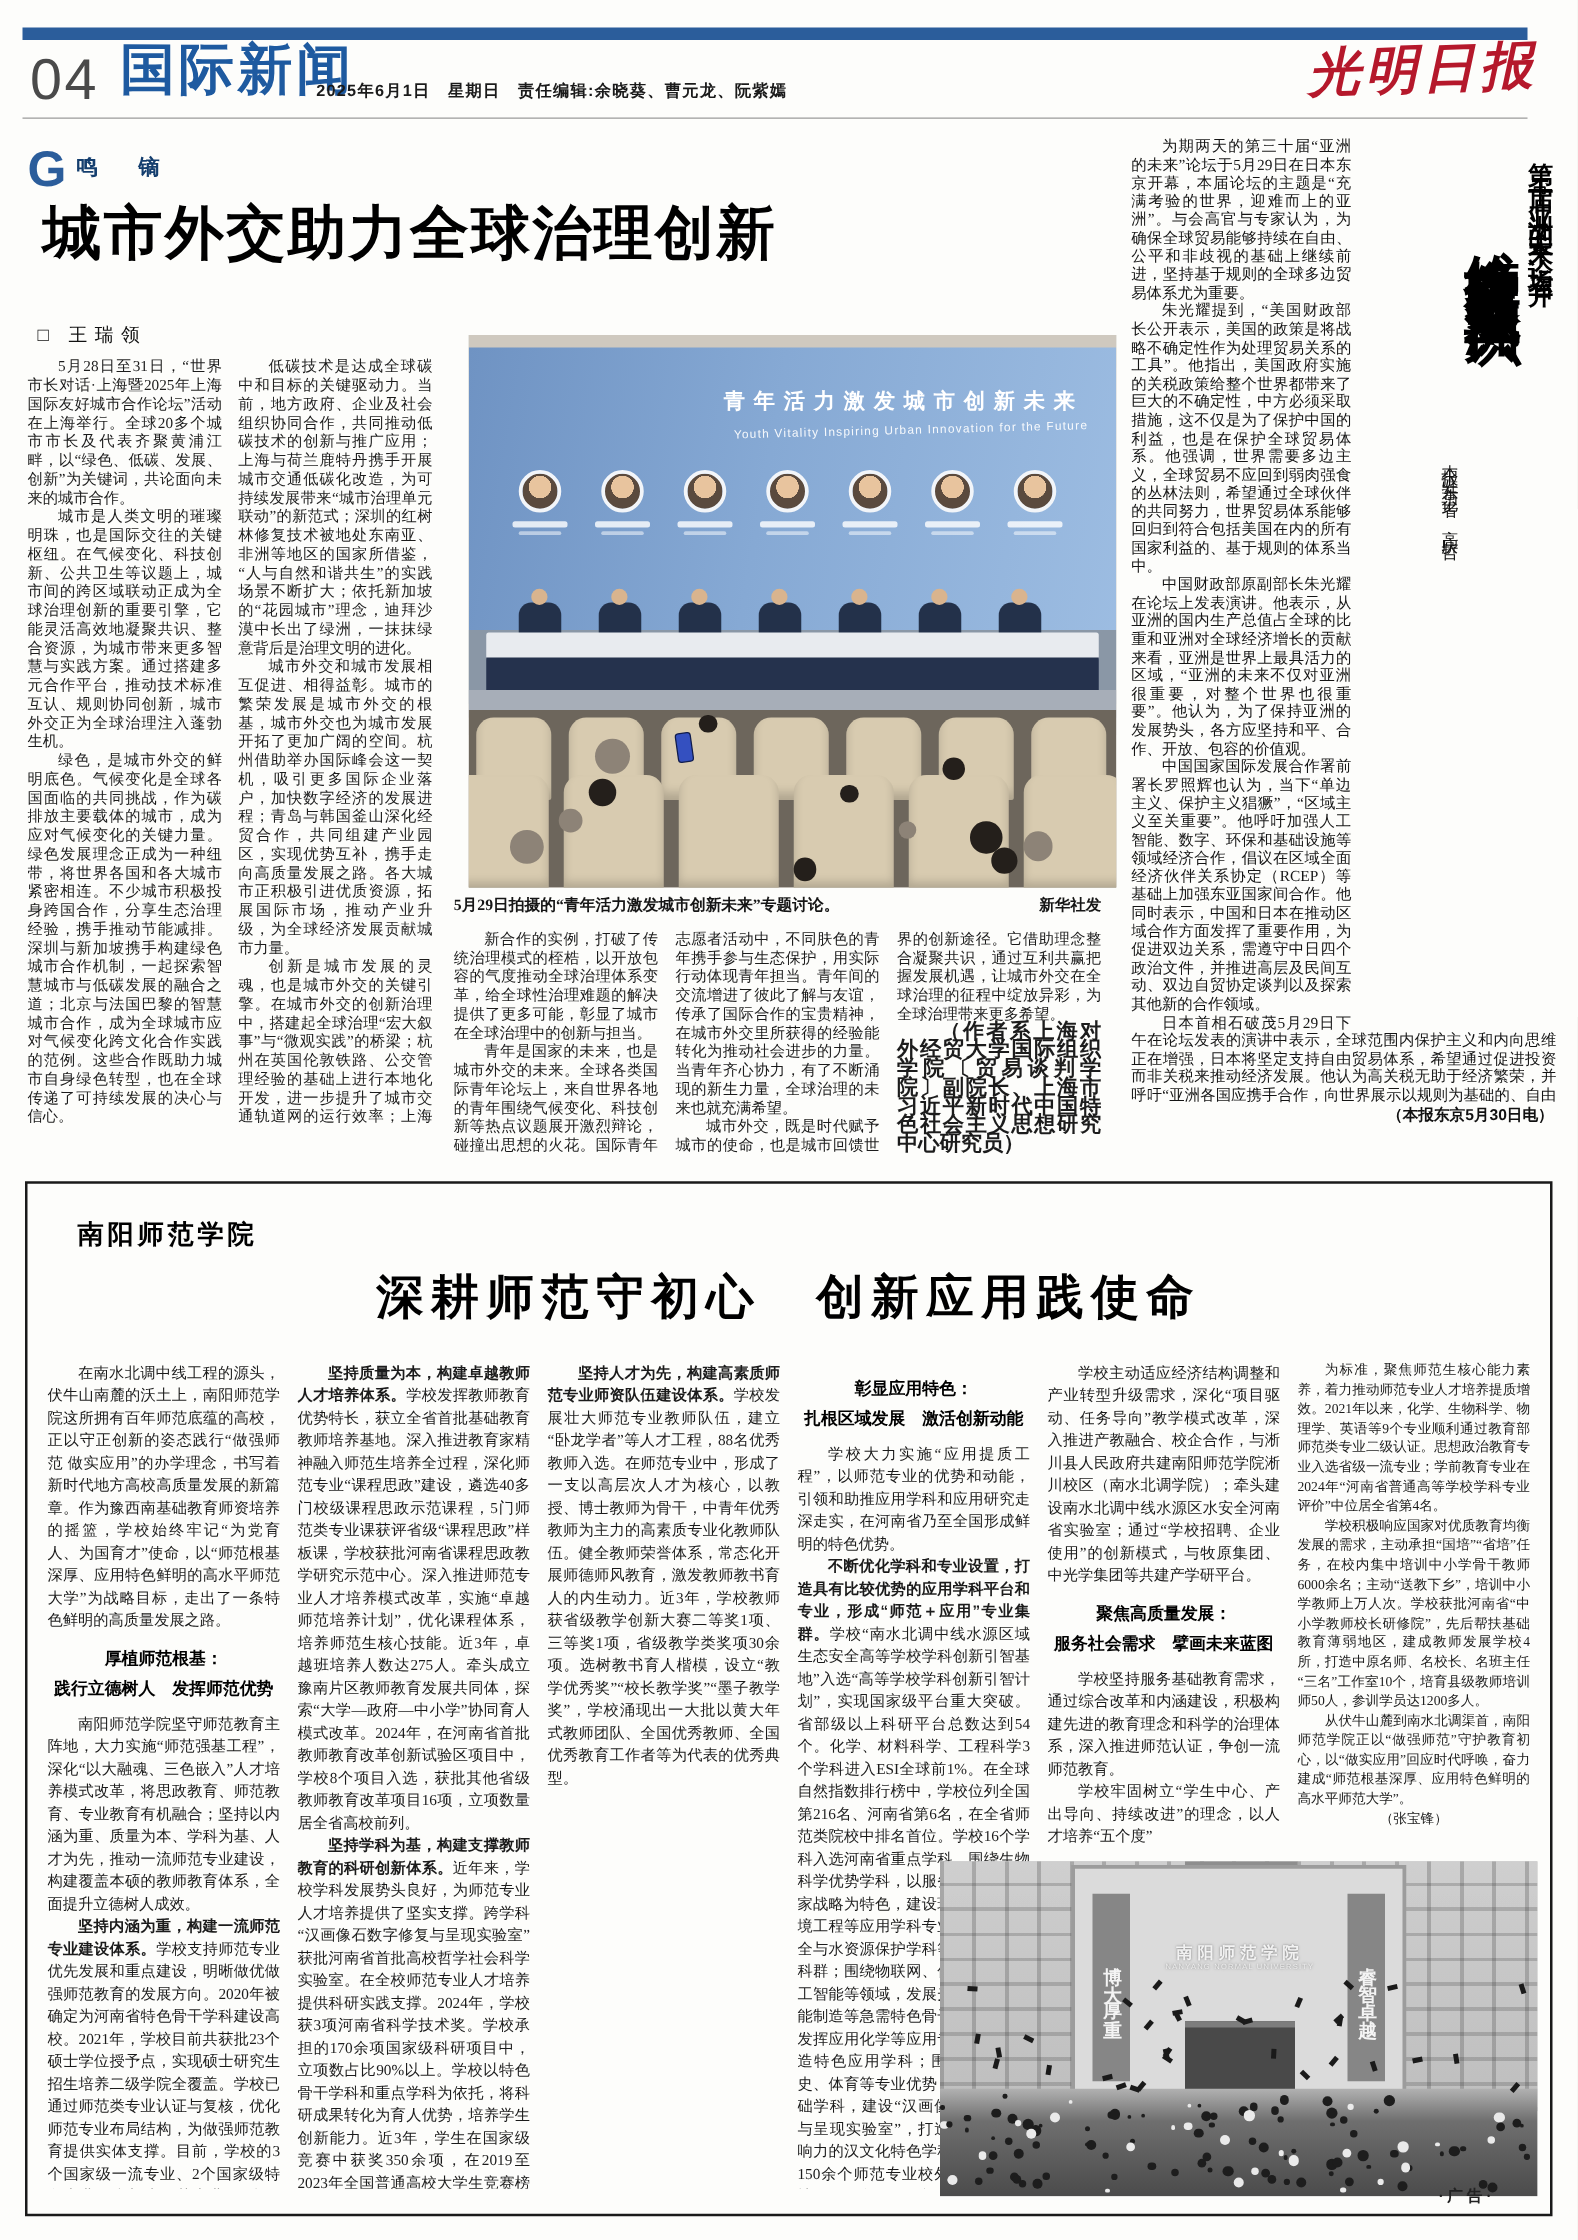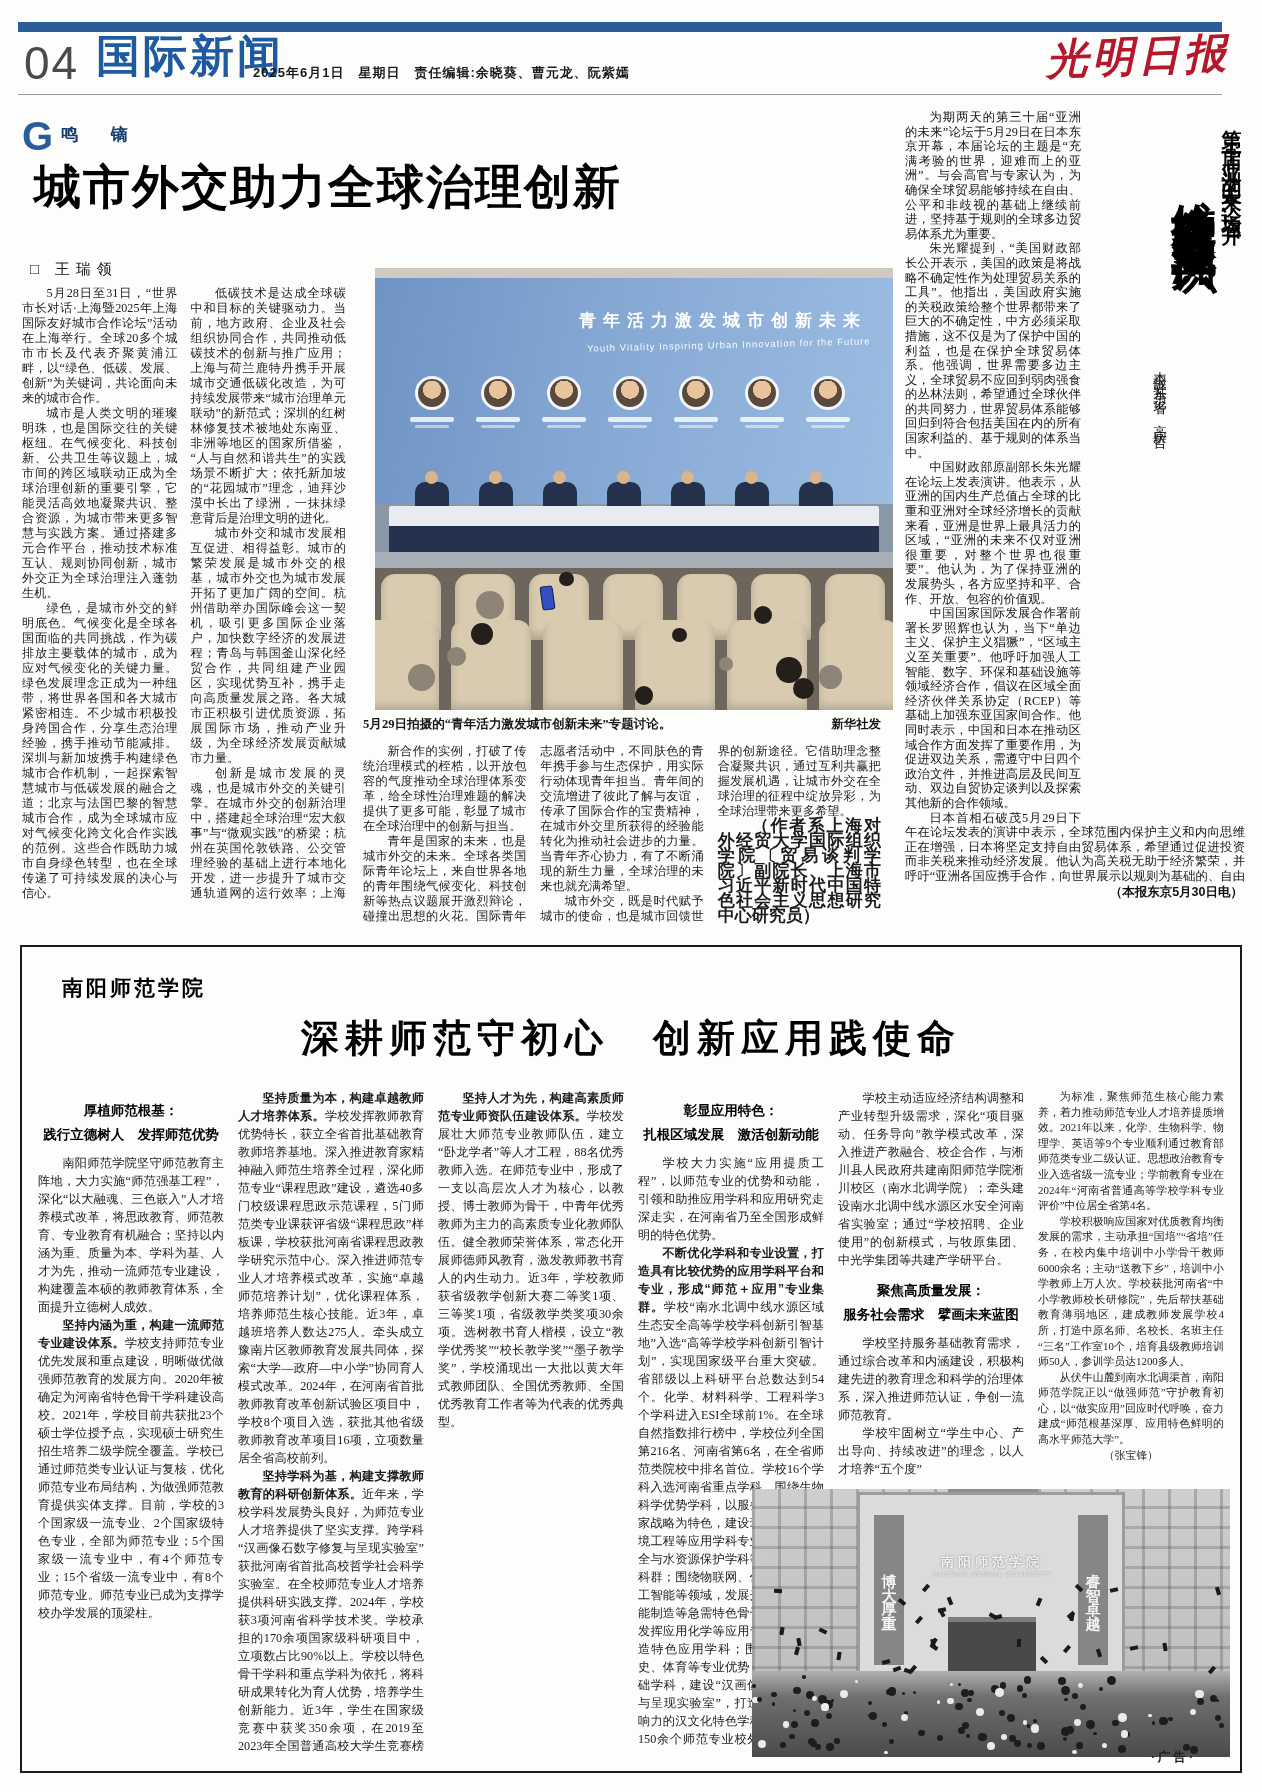--- a/index.html
+++ b/index.html
@@ -234,20 +234,21 @@
       <p data-interactable="false">中国国家国际发展合作署前署长罗照辉也认为，当下“单边主义、保护主义猖獗”，“区域主义至关重要”。他呼吁加强人工智能、数字、环保和基础设施等领域经济合作，倡议在区域全面经济伙伴关系协定（RCEP）等基础上加强东亚国家间合作。他同时表示，中国和日本在推动区域合作方面发挥了重要作用，为促进双边关系，需遵守中日四个政治文件，并推进高层及民间互动、双边自贸协定谈判以及探索其他新的合作领域。</p>
       <p data-interactable="false">日本首相石破茂5月29日下午在论坛发表的演讲中表示，全球范围内保护主义和内向思维正在增强，日本将坚定支持自由贸易体系，希望通过促进投资而非关税来推动经济发展。他认为高关税无助于经济繁荣，并呼吁“亚洲各国应携手合作，向世界展示以规则为基础的、自由而公平的经济秩序的重要性”。</p>
     </div>
   <div class="signoff" data-interactable="false">（本报东京5月30日电）</div>
 
   <div class="adbox" data-interactable="false">
     <div class="ad-org" data-interactable="false">南阳师范学院</div>
     <div class="ad-headline" data-interactable="false">深耕师范守初心　创新应用践使命</div>
     <div id="ad-cols" data-interactable="false">
         <div class="adcol adcol1" data-interactable="false">
+          <p data-interactable="false">在南水北调中线工程的源头，伏牛山南麓的沃土上，南阳师范学院这所拥有百年师范底蕴的高校，正以守正创新的姿态践行“做强师范 做实应用”的办学理念，书写着新时代地方高校高质量发展的新篇章。作为豫西南基础教育师资培养的摇篮，学校始终牢记“为党育人、为国育才”使命，以“师范根基深厚、应用特色鲜明的高水平师范大学”为战略目标，走出了一条特色鲜明的高质量发展之路。</p>
           <h3 class="adh" data-interactable="false">厚植师范根基：
 践行立德树人　发挥师范优势</h3>
           <p data-interactable="false">南阳师范学院坚守师范教育主阵地，大力实施“师范强基工程”，深化“以大融魂、三色嵌入”人才培养模式改革，将思政教育、师范教育、专业教育有机融合；坚持以内涵为重、质量为本、学科为基、人才为先，推动一流师范专业建设，构建覆盖本硕的教师教育体系，全面提升立德树人成效。</p>
           <p data-interactable="false"><strong class="adlead" data-interactable="false">坚持内涵为重，构建一流师范专业建设体系。</strong>学校支持师范专业优先发展和重点建设，明晰做优做强师范教育的发展方向。2020年被确定为河南省特色骨干学科建设高校。2021年，学校目前共获批23个硕士学位授予点，实现硕士研究生招生培养二级学院全覆盖。学校已通过师范类专业认证与复核，优化师范专业布局结构，为做强师范教育提供实体支撑。目前，学校的3个国家级一流专业、2个国家级特色专业，全部为师范专业；5个国家级一流专业中，有4个师范专业；15个省级一流专业中，有8个师范专业。师范专业已成为支撑学校办学发展的顶梁柱。</p>
         </div>
         <div class="adcol adcol2" data-interactable="false">
           <p data-interactable="false"><strong class="adlead" data-interactable="false">坚持质量为本，构建卓越教师人才培养体系。</strong>学校发挥教师教育优势特长，获立全省首批基础教育教师培养基地。深入推进教育家精神融入师范生培养全过程，深化师范专业“课程思政”建设，遴选40多门校级课程思政示范课程，5门师范类专业课获评省级“课程思政”样板课，学校获批河南省课程思政教学研究示范中心。深入推进师范专业人才培养模式改革，实施“卓越师范培养计划”，优化课程体系，培养师范生核心技能。近3年，卓越班培养人数达275人。牵头成立豫南片区教师教育发展共同体，探索“大学—政府—中小学”协同育人模式改革。2024年，在河南省首批教师教育改革创新试验区项目中，学校8个项目入选，获批其他省级教师教育改革项目16项，立项数量居全省高校前列。</p>
           <p data-interactable="false"><strong class="adlead" data-interactable="false">坚持学科为基，构建支撑教师教育的科研创新体系。</strong>近年来，学校学科发展势头良好，为师范专业人才培养提供了坚实支撑。跨学科“汉画像石数字修复与呈现实验室”获批河南省首批高校哲学社会科学实验室。在全校师范专业人才培养提供科研实践支撑。2024年，学校获3项河南省科学技术奖。学校承担的170余项国家级科研项目中，立项数占比90%以上。学校以特色骨干学科和重点学科为依托，将科研成果转化为育人优势，培养学生创新能力。近3年，学生在国家级竞赛中获奖350余项，在2019至2023年全国普通高校大学生竞赛榜单中，位列全国师范类高校29名，河南省师范类院校第1名。</p>
         </div>
         <div class="adcol adcol3" data-interactable="false">

